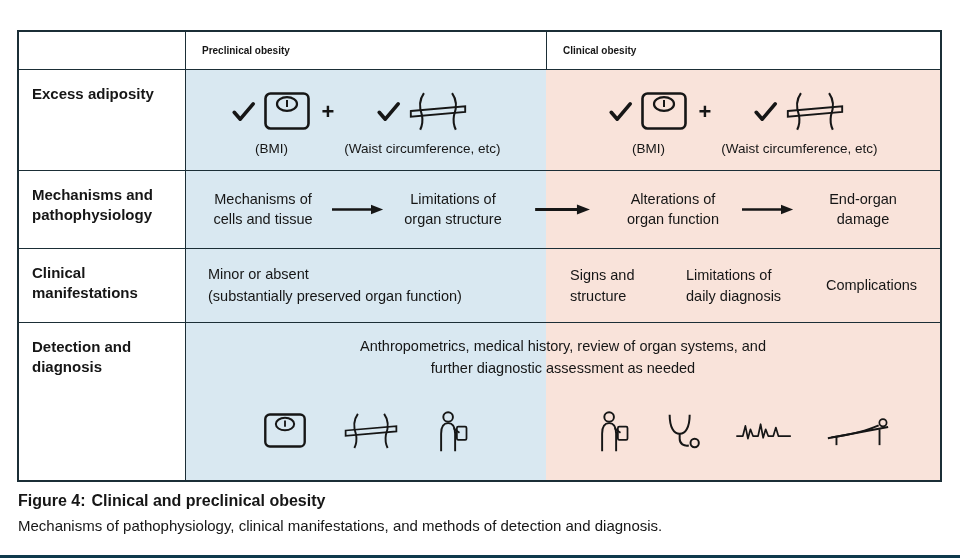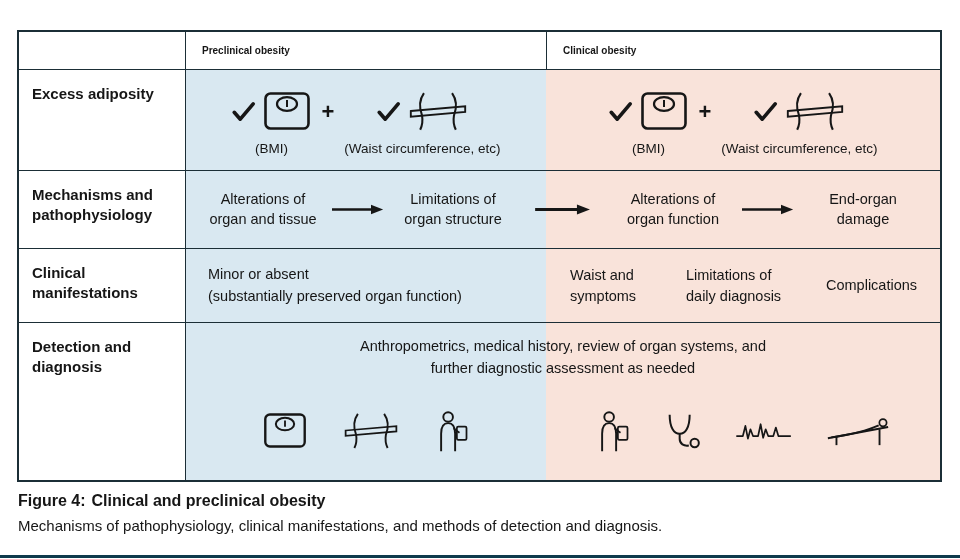--- a/index.html
+++ b/index.html
@@ -172,21 +172,21 @@
             </svg>
         </div>
         <div class="adi-caption">(Waist circumference, etc)</div>
       </div>
     </div>
   </div>
 
   <div class="trow row-mechanisms">
     <div class="label-cell">Mechanisms and pathophysiology</div>
     <div class="span-cell mech-cell">
-      <div class="mech-step">Alterations of organ and tissue</div>
+      <div class="mech-step">Mechanisms of cells and tissue</div>
       <svg class="icon" width="52" height="13">
           <use href="#i-arrow"></use>
         </svg>
       <div class="mech-step">Limitations of organ structure</div>
       <svg class="icon" width="82" height="13" preserveAspectRatio="none">
           <use href="#i-arrow"></use>
         </svg>
       <div class="mech-step">Alterations of organ function</div>
       <svg class="icon" width="52" height="13">
           <use href="#i-arrow"></use>
@@ -195,21 +195,21 @@
     </div>
   </div>
 
   <div class="trow row-manifest">
     <div class="label-cell">Clinical manifestations</div>
     <div class="pre-cell manif-pre">
       <div>Minor or absent</div>
       <div>(substantially preserved organ function)</div>
     </div>
     <div class="clin-cell manif-clin">
-      <div class="mi-0">Waist and symptoms</div>
+      <div class="mi-0">Signs and structure</div>
       <div class="mi-1">Limitations of daily diagnosis</div>
       <div class="mi-2">Complications</div>
     </div>
   </div>
 
   <div class="trow row-detect">
     <div class="label-cell">Detection and diagnosis</div>
     <div class="span-cell detect-cell">
       <div class="detect-text">
         <div>Anthropometrics, medical history, review of organ systems, and</div>

